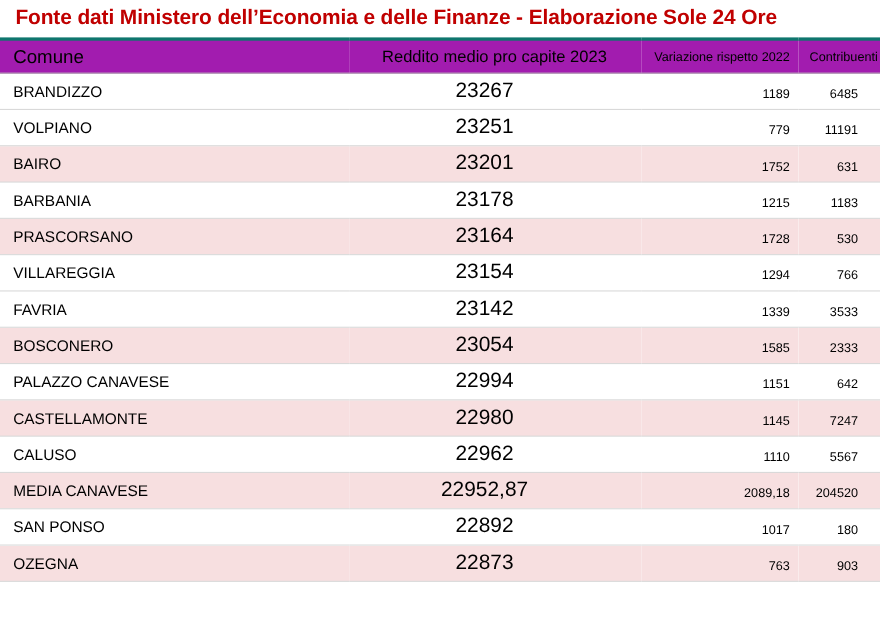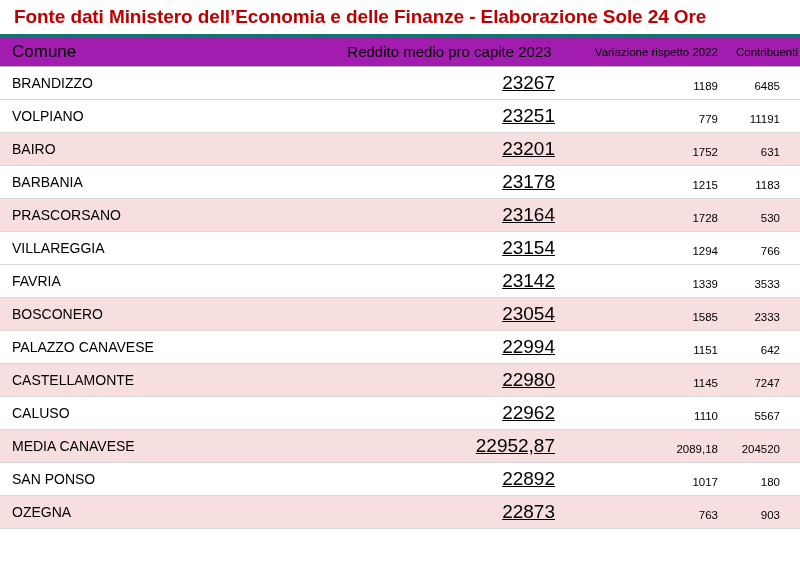--- a/index.html
+++ b/index.html
@@ -91,24 +91,23 @@
   }
   tbody tr.row-plain td {
     background: #ffffff;
   }
   td.c-comune {
     text-align: left;
     font-size: 14px;
     padding-left: 12px;
   }
   td.c-reddito {
-    text-align: right;
+    text-align: center;
     font-size: 19px;
     padding-right: 28px;
-    text-decoration: underline;
   }
   td.c-variazione {
     text-align: right;
     font-size: 11.5px;
     padding-right: 8px;
     padding-top: 6px;
   }
   td.c-contrib {
     text-align: right;
     font-size: 11.5px;

